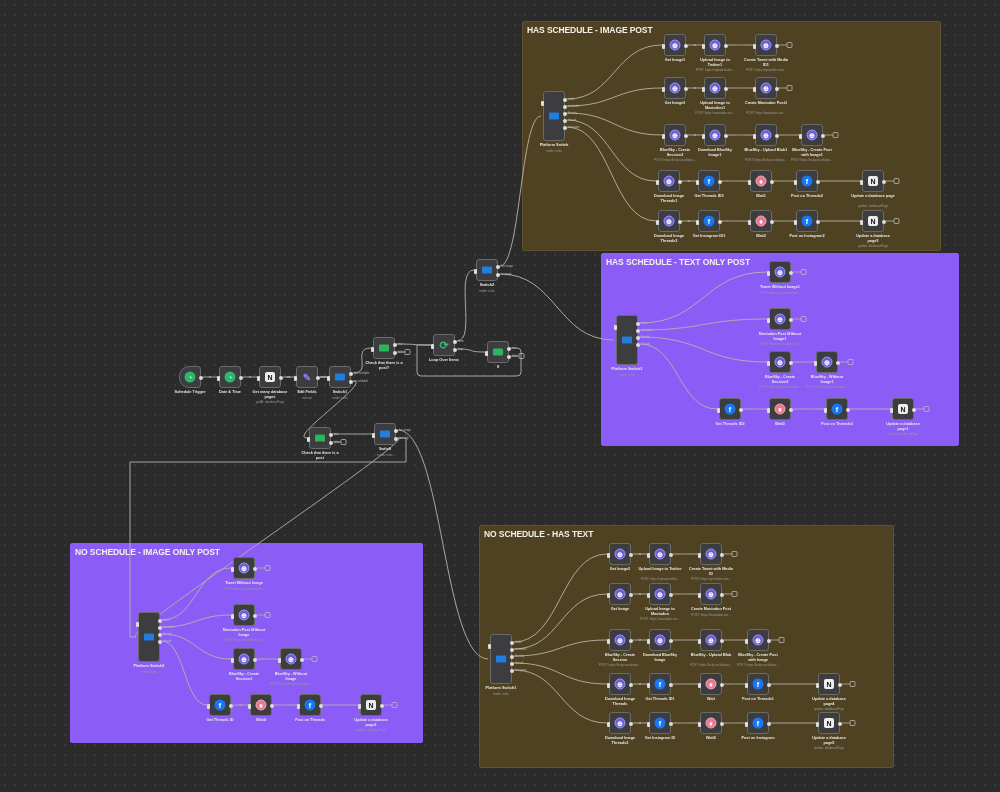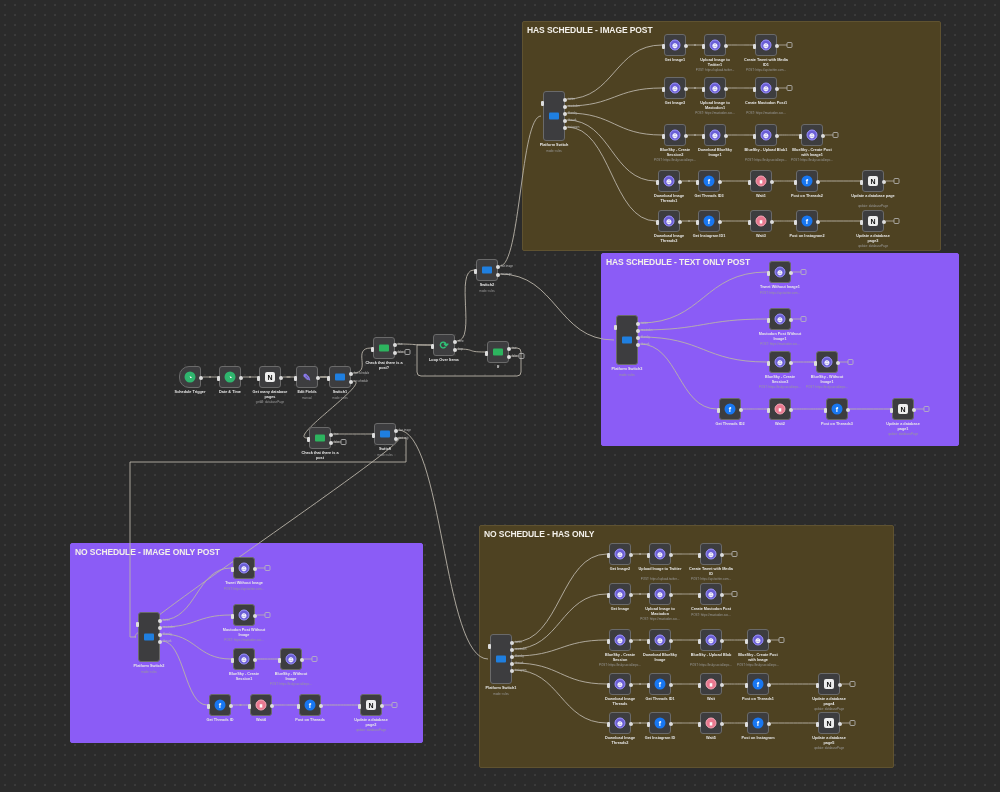--- a/index.html
+++ b/index.html
@@ -36,21 +36,21 @@
 <div class="sticky olive" style="left:522px;top:21px;width:417px;height:228px;">
   <div class="sticky-title">HAS SCHEDULE - IMAGE POST</div>
 </div>
 <div class="sticky red" style="left:601px;top:253px;width:356px;height:191px;">
   <div class="sticky-title">HAS SCHEDULE - TEXT ONLY POST</div>
 </div>
 <div class="sticky red" style="left:70px;top:543px;width:351px;height:198px;">
   <div class="sticky-title">NO SCHEDULE - IMAGE ONLY POST</div>
 </div>
 <div class="sticky olive" style="left:479px;top:525px;width:413px;height:241px;">
-  <div class="sticky-title">NO SCHEDULE - HAS ONLY</div>
+  <div class="sticky-title">NO SCHEDULE - HAS TEXT</div>
 </div>
 
 <svg class="wires" id="wires">
     <path d="M203,377 C223,377 197,377 217,377" stroke="#b9b3a8" stroke-width="0.9" fill="none"></path>
     <path d="M243,377 C263,377 237,377 257,377" stroke="#b9b3a8" stroke-width="0.9" fill="none"></path>
     <path d="M283,377 C303,377 274,377 294,377" stroke="#b9b3a8" stroke-width="0.9" fill="none"></path>
     <path d="M320,377 C340,377 307,377 327,377" stroke="#b9b3a8" stroke-width="0.9" fill="none"></path>
     <path d="M353,373 C373,373 351,348 371,348" stroke="#b9b3a8" stroke-width="0.9" fill="none"></path>
     <path d="M353,381 C373,381 287,438 307,438" stroke="#b9b3a8" stroke-width="0.9" fill="none"></path>
     <path d="M397,344 C417,344 411,345 431,345" stroke="#b9b3a8" stroke-width="0.9" fill="none"></path>

